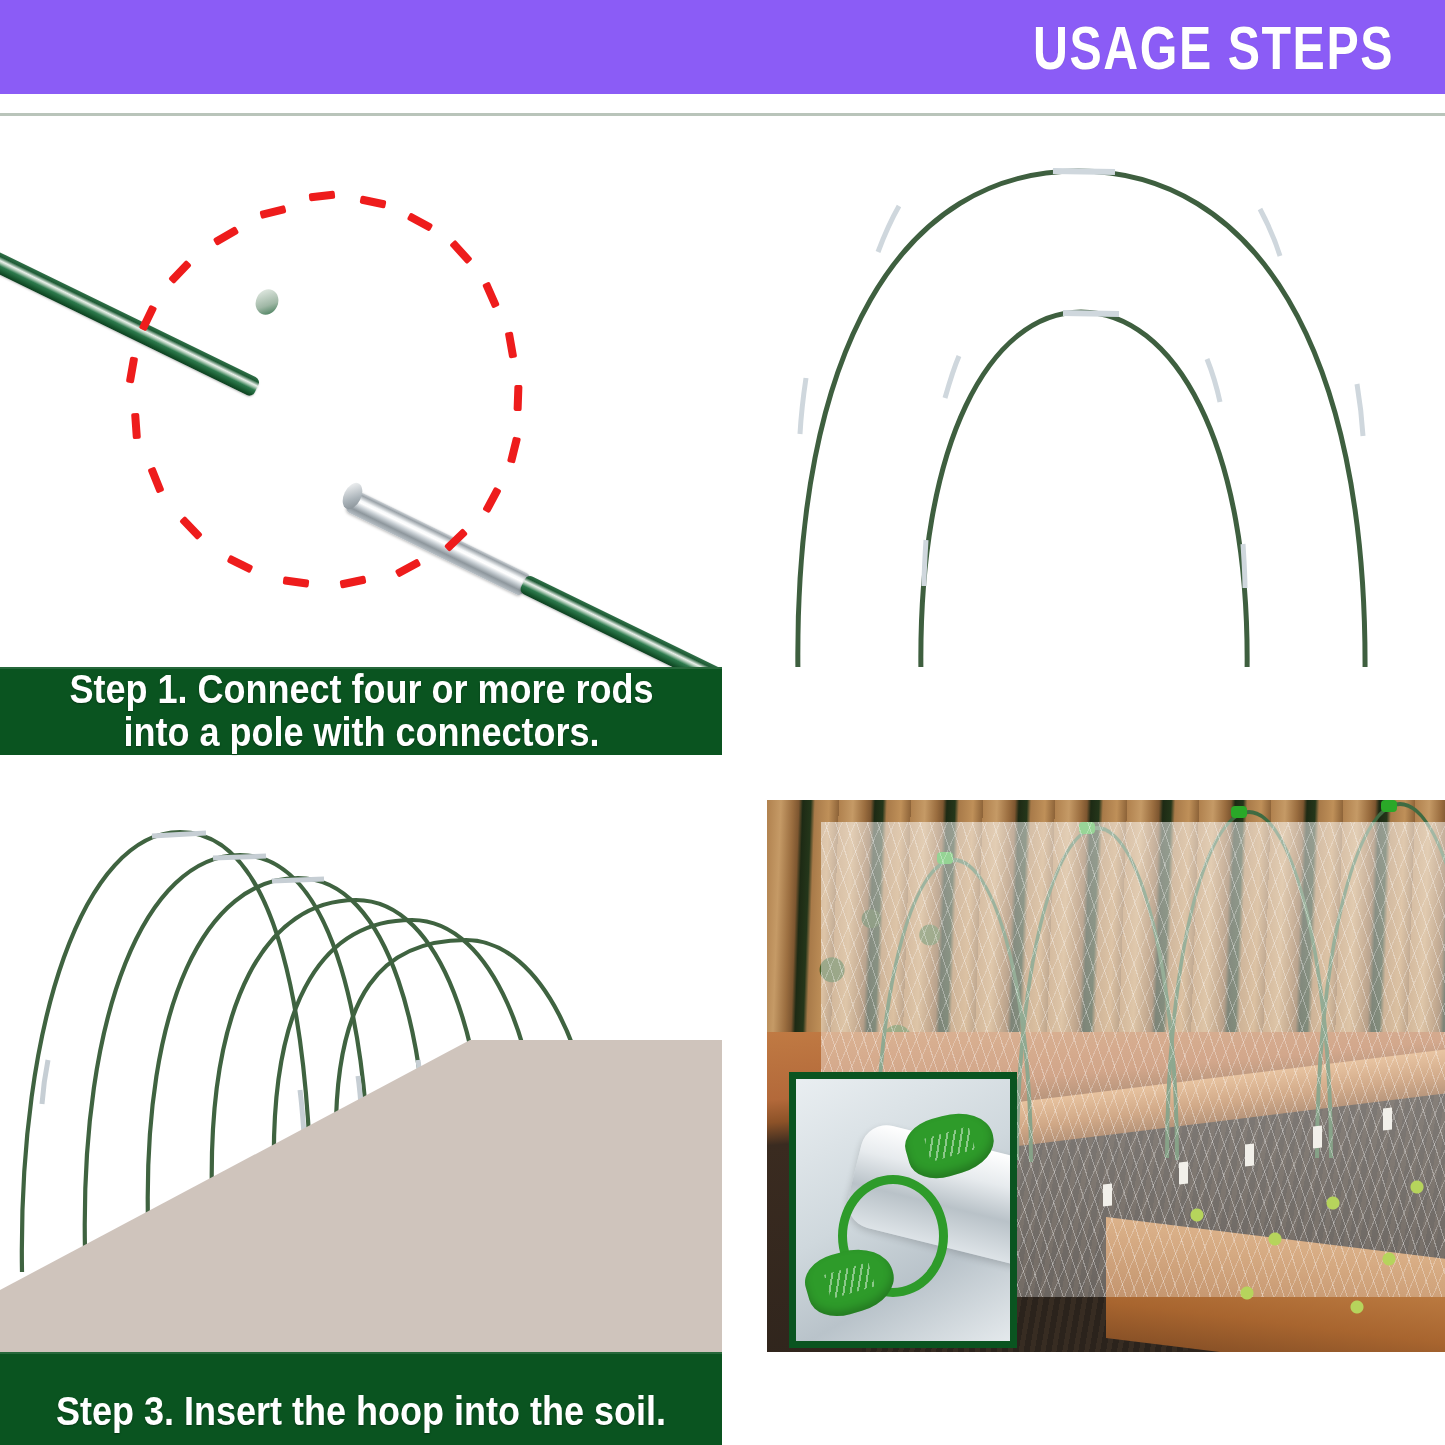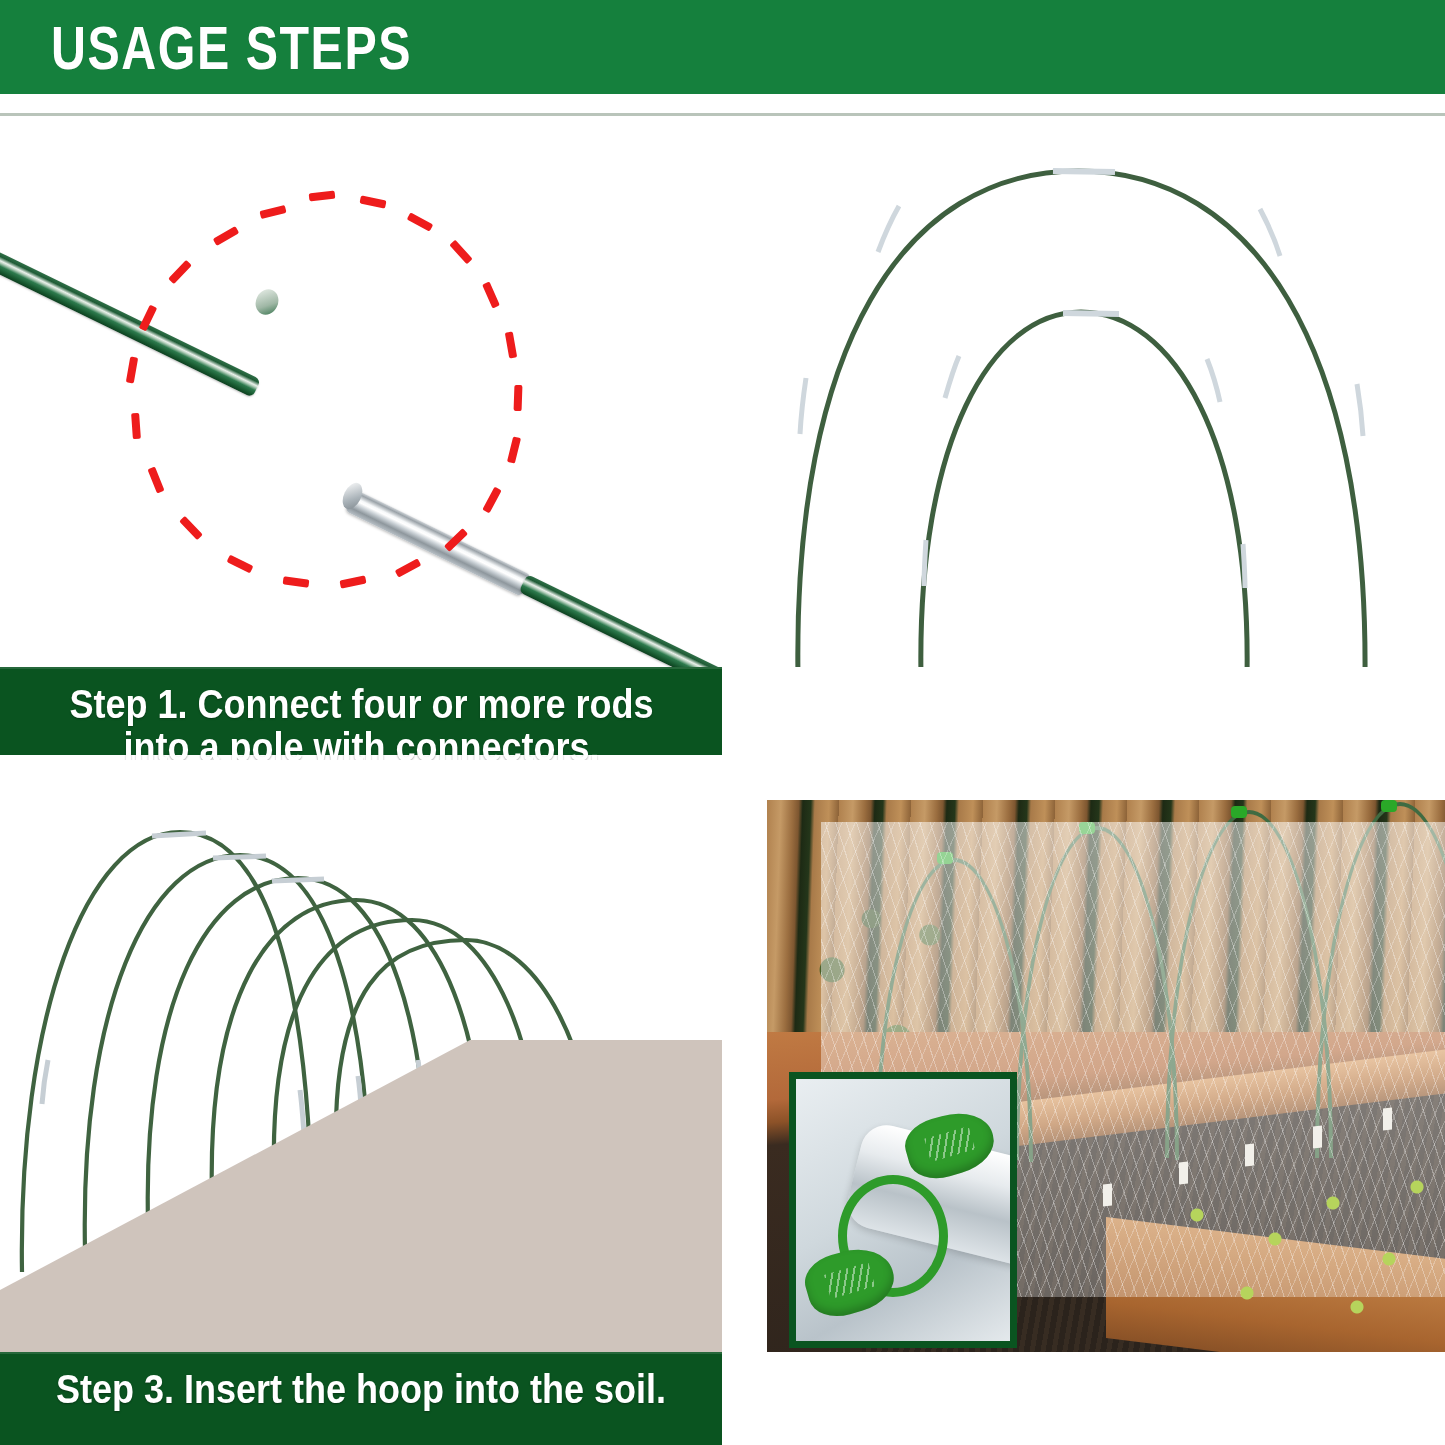--- a/index.html
+++ b/index.html
@@ -16,24 +16,24 @@
     height: 1445px;
     background: #ffffff;
     overflow: hidden;
   }
 
   
   .header-band {
     position: absolute;
     left: 0; top: 0;
     width: 1445px; height: 94px;
-    background: #15803d;
+    background: #8b5cf6;
     display: flex;
     align-items: center;
-    justify-content: flex-start;
+    justify-content: flex-end;
   }
   .header-title {
     color: #ffffff;
     font-family: "Liberation Sans Narrow", "Liberation Sans", sans-serif;
     font-weight: 700;
     font-size: 62px;
     letter-spacing: 2px;
     transform: scaleX(0.78);
     transform-origin: center;
     white-space: nowrap;
@@ -59,21 +59,21 @@
     overflow: hidden;
   }
 
   
   .caption-band {
     position: absolute;
     background: #0a5420;
     display: flex;
     flex-direction: column;
     align-items: center;
-    justify-content: space-between;
+    justify-content: center;
     box-sizing: border-box;
     padding: 16px 14px;
   }
   .caption-line {
     color: #ffffff;
     font-family: "Liberation Sans Narrow", "Liberation Sans", sans-serif;
     font-weight: 700;
     font-size: 40px;
     line-height: 1.08;
     white-space: nowrap;

